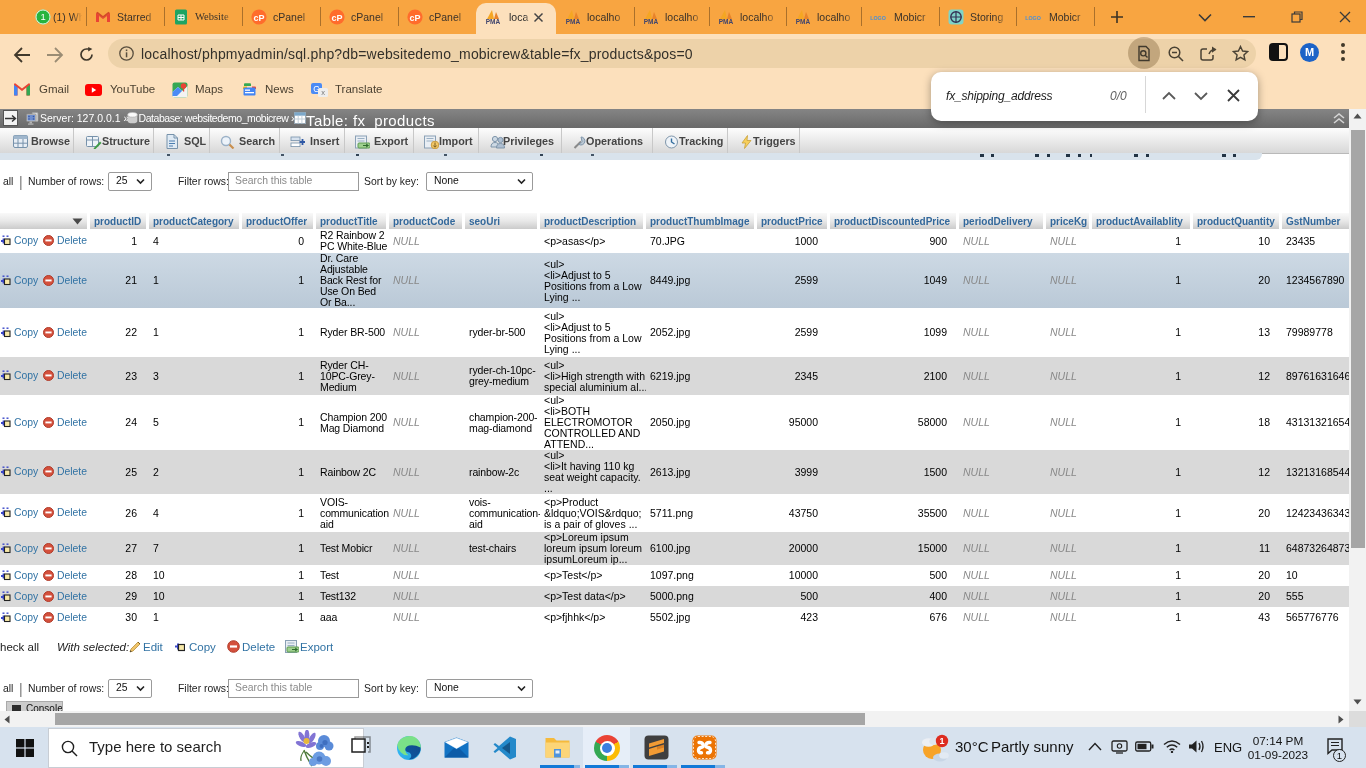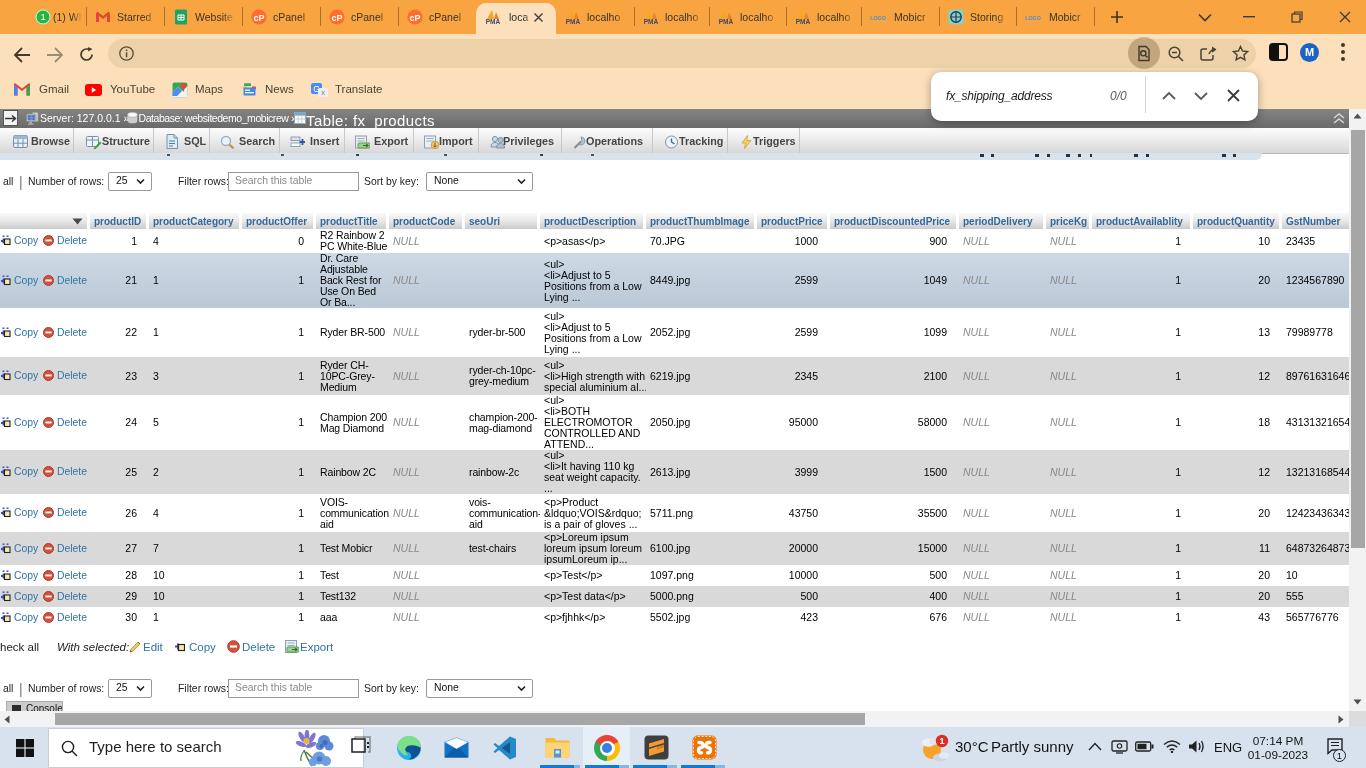--- a/index.html
+++ b/index.html
@@ -82,21 +82,21 @@
     </div>
 
     <div class="tab" style="left:86px;width:78px;">
       <svg class="fav" style="left:9px;" width="16" height="16" viewBox="0 0 16 16">
           <path d="M1 13 V4 L8 9 L15 4 V13 H12 V7 L8 10 L4 7 V13 Z" fill="#ea4335"></path>
           <path d="M1 4 L2.5 2.8 L8 7 L13.5 2.8 L15 4 L8 9 Z" fill="#c5221f" opacity=".7"></path>
         </svg>
       <div class="ttl" style="left:31px;width:42px;">Starred</div>
     </div>
 
-    <div class="tab" style="left:164px;width:78px;">
+    <div class="tab" style="left:164px;width:78px;font-family:Liberation Serif, serif;">
       <svg class="fav" style="left:9px;" width="16" height="16" viewBox="0 0 16 16">
           <rect x="2" y="0.5" width="12" height="15" rx="1.5" fill="#1da462"></rect>
           <path d="M5 6 H11 V11 H5 Z M5 8.5 H11 M8 6 V11" stroke="#fff" stroke-width="1" fill="none"></path>
         </svg>
       <div class="ttl" style="left:31px;width:42px;">Website</div>
     </div>
 
     <div class="tab" style="left:242px;width:78px;">
       <svg class="fav" style="left:9px;" width="16" height="16" viewBox="0 0 16 16">
           <circle cx="8" cy="8" r="7.6" fill="#ff6c2c"></circle>
@@ -232,20 +232,21 @@
     <svg class="abs" style="left:79px;top:13px;" width="15" height="15" viewBox="0 0 15 15">
         <path d="M13 7.5 A5.5 5.5 0 1 1 7.5 2 H10" fill="none" stroke="#41392c" stroke-width="1.7"></path>
         <path d="M9.2 0 L13.4 2.1 L9.2 4.4 Z" fill="#41392c"></path>
       </svg>
     <div id="omnibox">
       <svg class="abs" style="left:11px;top:7px;" width="15" height="15" viewBox="0 0 15 15">
           <circle cx="7.5" cy="7.5" r="6.7" fill="none" stroke="#584e3e" stroke-width="1.3"></circle>
           <rect x="6.8" y="6.3" width="1.5" height="5" fill="#584e3e"></rect>
           <rect x="6.8" y="3.5" width="1.5" height="1.6" fill="#584e3e"></rect>
         </svg>
+      <div class="abs" style="left:33px;top:7px;font-size:14px;letter-spacing:.18px;color:#33302a;white-space:nowrap;">localhost/phpmyadmin/sql.php?db=websitedemo_mobicrew&amp;table=fx_products&amp;pos=0</div>
 
       <div class="abs" style="left:1020px;top:-2px;width:32px;height:32px;border-radius:50%;background:rgba(96,66,24,.30);"></div>
       <svg class="abs" style="left:1028px;top:6px;" width="16" height="17" viewBox="0 0 16 17">
           <path d="M3 1.5 H10 L13 4.5 V15.5 H3 Z" fill="none" stroke="#40392d" stroke-width="1.4"></path>
           <circle cx="7.3" cy="8.3" r="2.6" fill="none" stroke="#40392d" stroke-width="1.4"></circle>
           <path d="M9.2 10.2 L11.5 12.5" stroke="#40392d" stroke-width="1.4"></path>
         </svg>
 
       <svg class="abs" style="left:1060px;top:7px;" width="16" height="16" viewBox="0 0 16 16">
           <circle cx="6.5" cy="6.5" r="5.3" fill="none" stroke="#4a4234" stroke-width="1.5"></circle>

